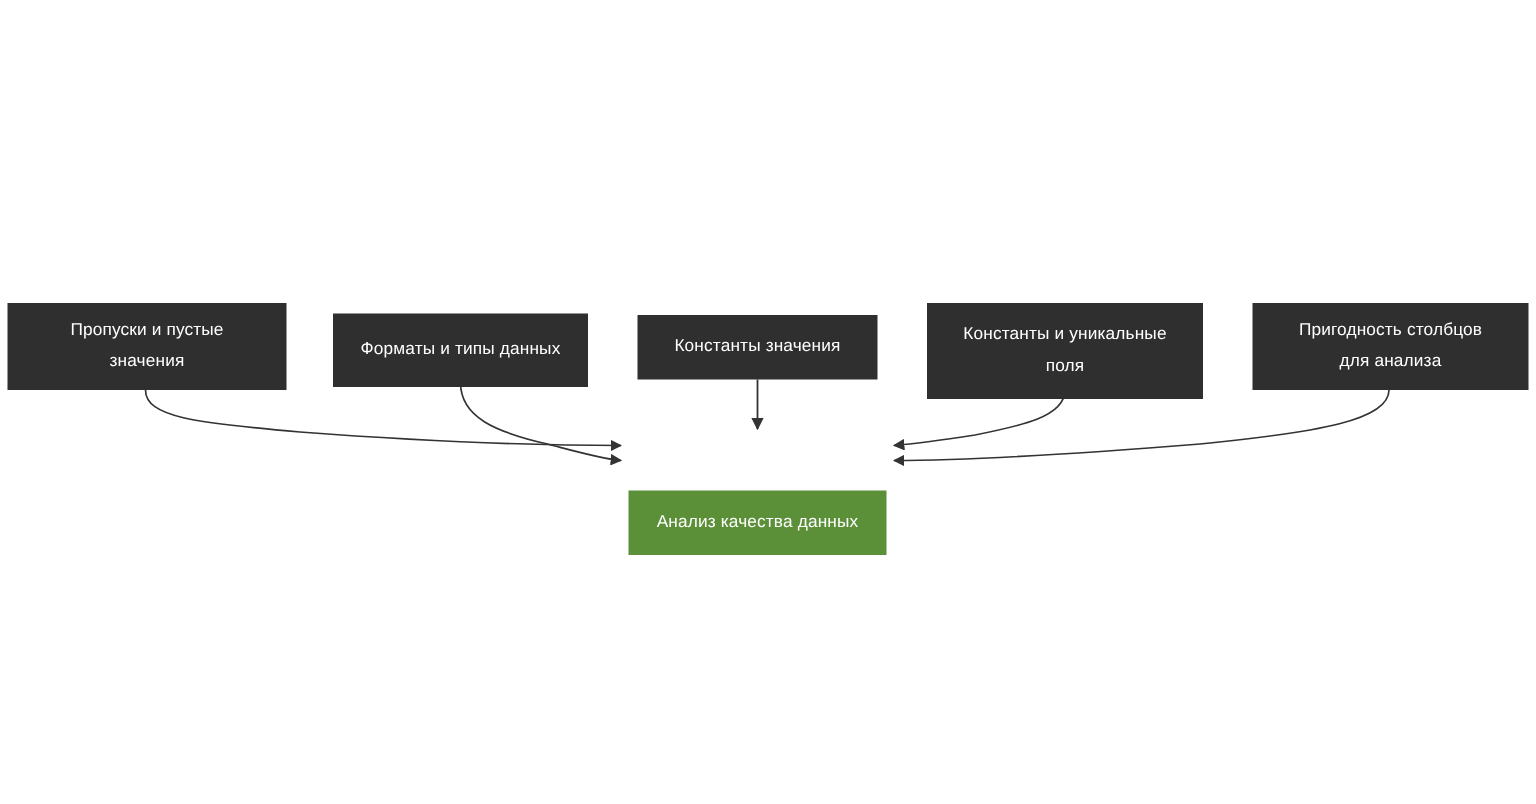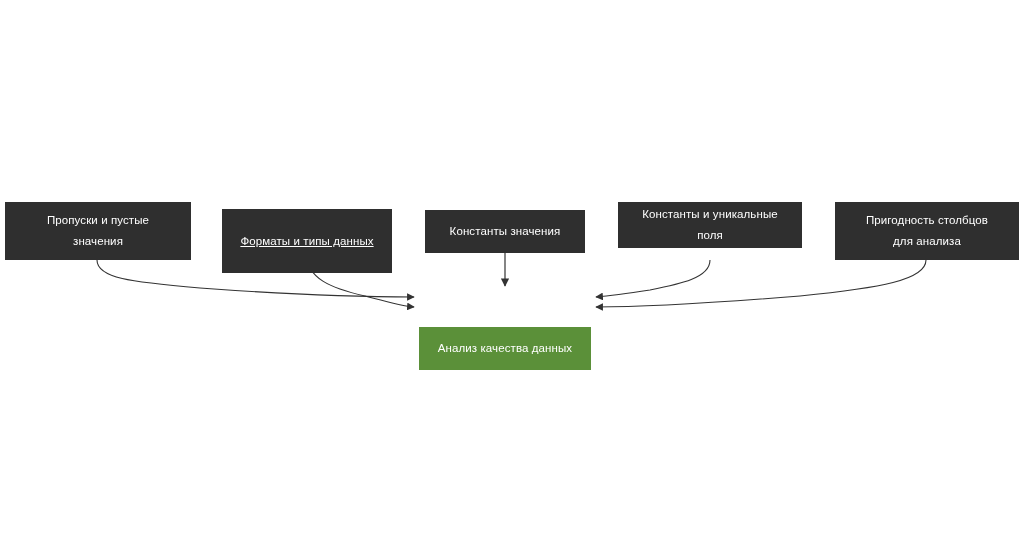--- a/index.html
+++ b/index.html
@@ -75,29 +75,29 @@
     <path d="M 710 260 C 710 278, 680 284, 650 290 C 624 294, 608 296, 596 297" fill="none" stroke="#333333" stroke-width="1.1" marker-end="url(#arrowhead)"></path>
 
     <path d="M 926 260 C 926 280, 880 288, 800 296 C 700 304, 630 307, 596 307" fill="none" stroke="#333333" stroke-width="1.1" marker-end="url(#arrowhead)"></path>
   </svg>
 
   <div class="node node-source" style="left:5px; top:202px; width:186px; height:58px;">
     <span class="node-label">Пропуски и пустые
 значения</span>
   </div>
 
-  <div class="node node-source" style="left:222px; top:209px; width:170px; height:64px;text-decoration:underline;">
+  <div class="node node-source" style="left:222px; top:209px; width:170px; height:49px;">
     <span class="node-label">Форматы и типы данных</span>
   </div>
 
   <div class="node node-source" style="left:425px; top:210px; width:160px; height:43px;">
     <span class="node-label">Константы значения</span>
   </div>
 
-  <div class="node node-source" style="left:618px; top:202px; width:184px; height:46px;">
+  <div class="node node-source" style="left:618px; top:202px; width:184px; height:64px;">
     <span class="node-label">Константы и уникальные
 поля</span>
   </div>
 
   <div class="node node-source" style="left:835px; top:202px; width:184px; height:58px;">
     <span class="node-label">Пригодность столбцов
 для анализа</span>
   </div>
 
   <div class="node node-target" style="left:419px; top:291px; width:172px; height:43px;">

